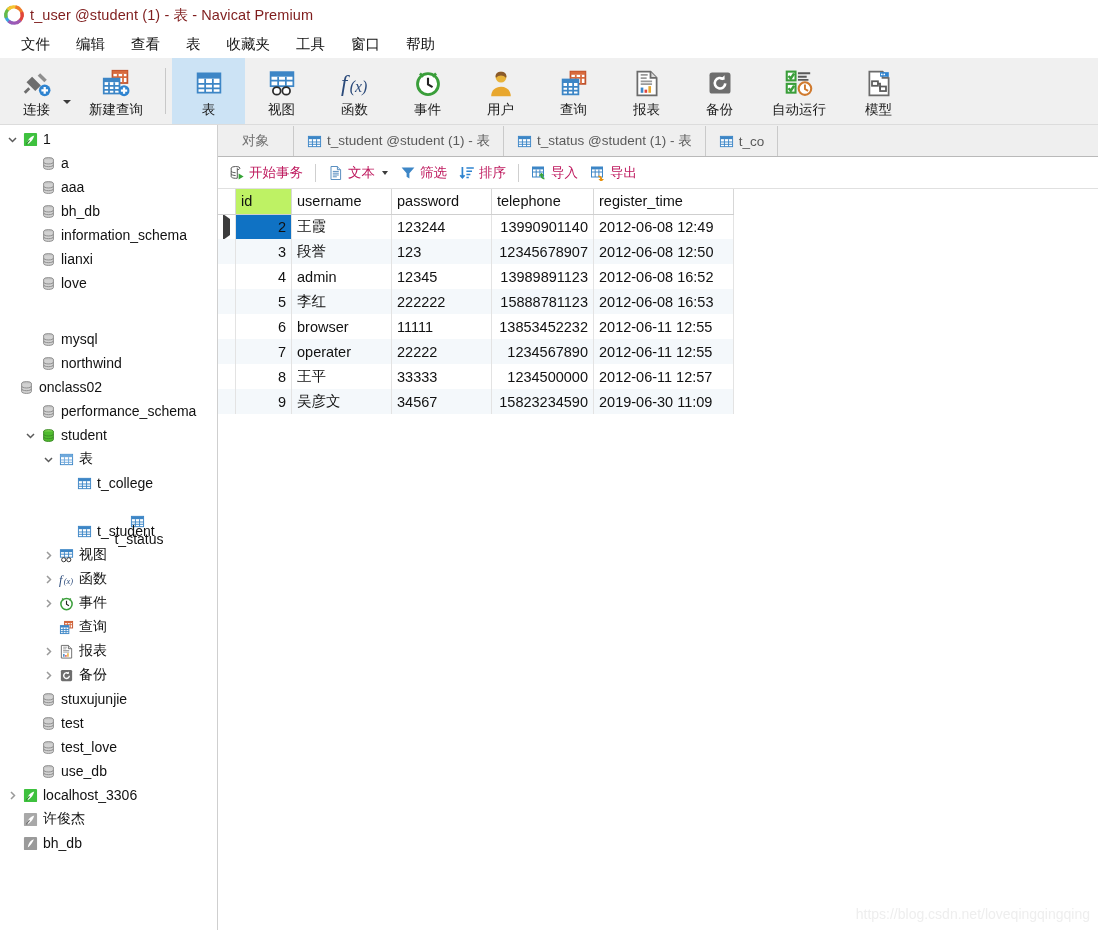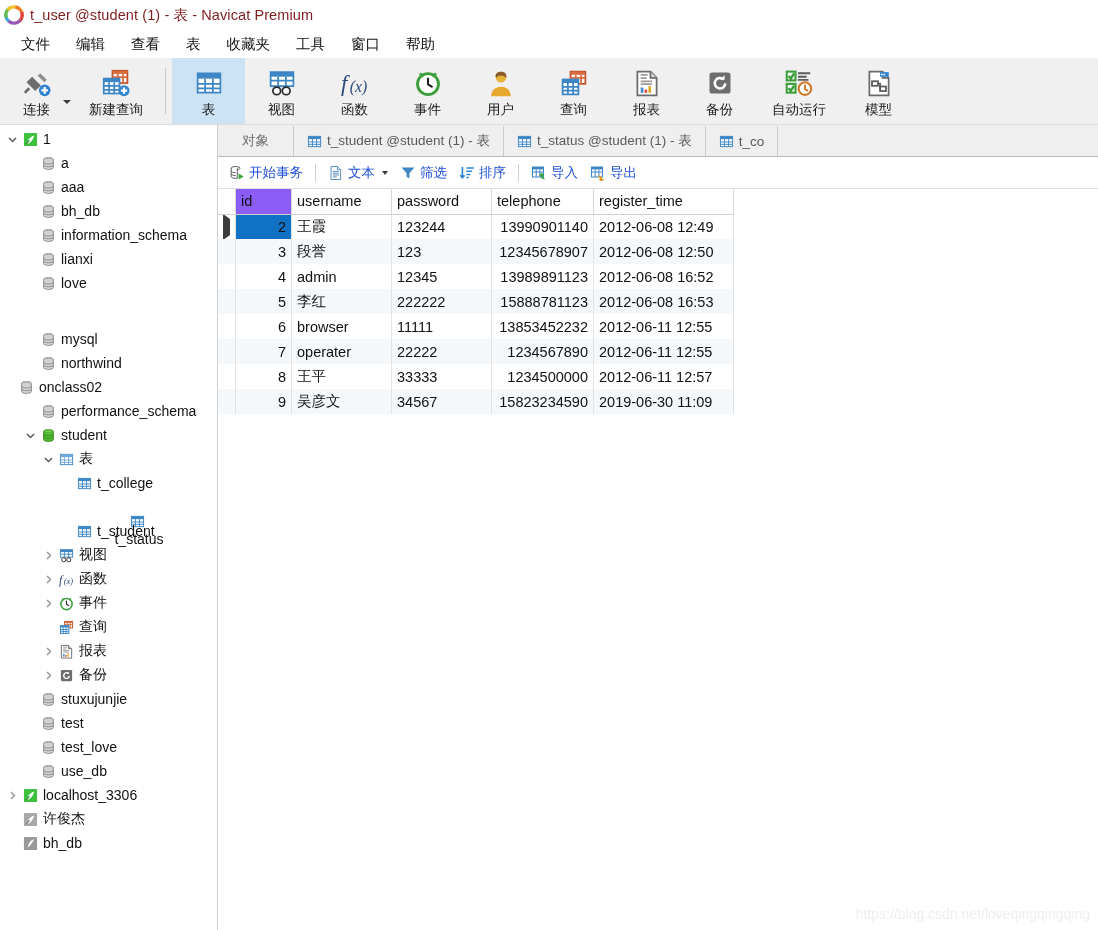--- a/index.html
+++ b/index.html
@@ -100,21 +100,21 @@
   }
   .tab-ico { flex: 0 0 auto; display:flex; }
 
   
   #actionbar {
     height: 31px; background: #ffffff; display: flex; align-items: center;
     padding-left: 5px; border-bottom: 1px solid #e0e0e0;
   }
   .act {
     display: flex; align-items: center; gap: 4px; padding: 3px 6px;
-    font-size: 13.5px; color: #1d4ed8; cursor: default; white-space: nowrap;
+    font-size: 13.5px; color: #be185d; cursor: default; white-space: nowrap;
   }
   .act-sep { width: 1px; height: 18px; background: #cfcfcf; margin: 0 6px; }
   .act-caret {
     width: 0; height: 0; margin-left: 3px;
     border-left: 3.5px solid transparent; border-right: 3.5px solid transparent;
     border-top: 4px solid #3c3c3c;
   }
 
   
   #gridwrap { flex: 1 1 auto; background: #ffffff; position: relative; overflow: hidden; }
@@ -122,21 +122,21 @@
   table.grid th, table.grid td {
     font-size: 14.5px; color: #111; font-weight: normal;
     height: 25px; padding: 0 5px; overflow: hidden; white-space: nowrap;
     box-sizing: border-box;
     border-right: 1px solid #e3e3e3;
   }
   table.grid thead th {
     background: #ffffff; text-align: left; border-bottom: 1px solid #cfcfcf;
     border-right: 1px solid #d7d7d7;
   }
-  table.grid thead th.col-active { background: #8b5cf6; }
+  table.grid thead th.col-active { background: #bef264; }
   table.grid tbody tr.alt td { background: #f4f8fb; }
   td.marker, th.marker {
     width: 16px; padding: 0; border-right: 1px solid #d7d7d7;
     text-align: center; background: #ffffff;
   }
   th.marker { background: #ffffff; }
   tr.alt td.marker { background: #f4f8fb; }
   .rowarrow {
     width: 0; height: 0; margin: 0 auto;
     border-top: 5px solid transparent; border-bottom: 5px solid transparent;

